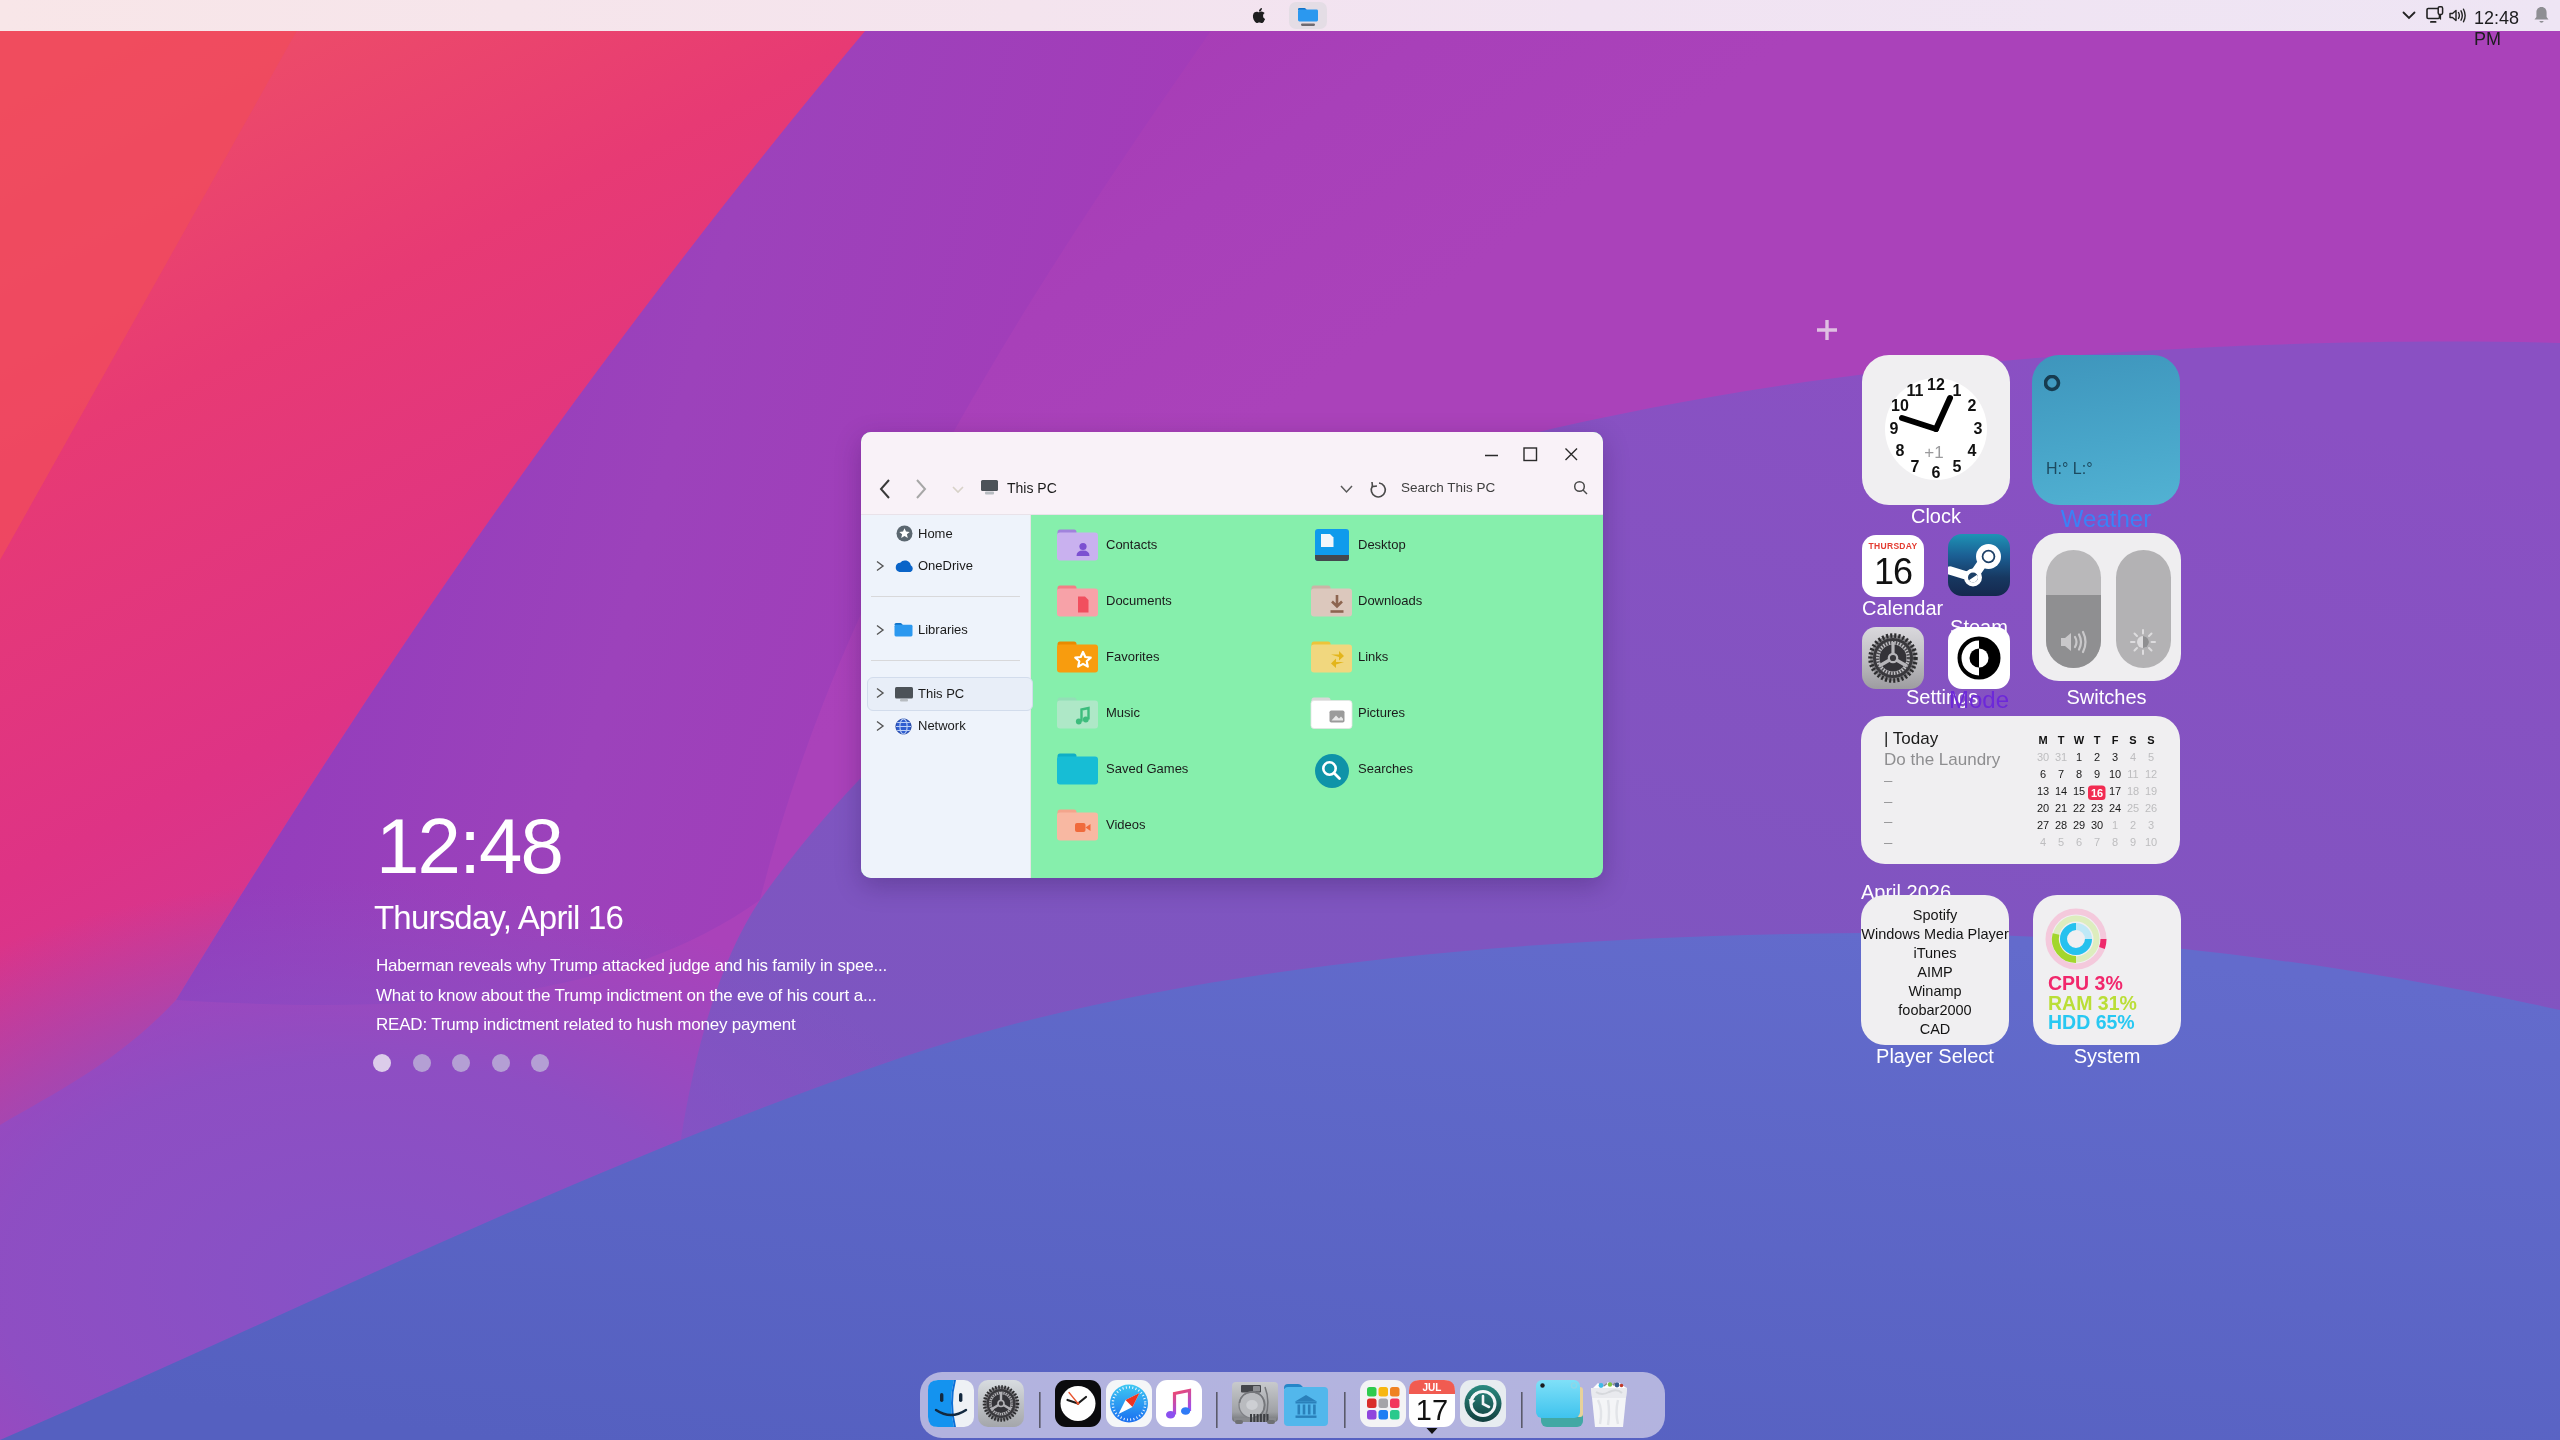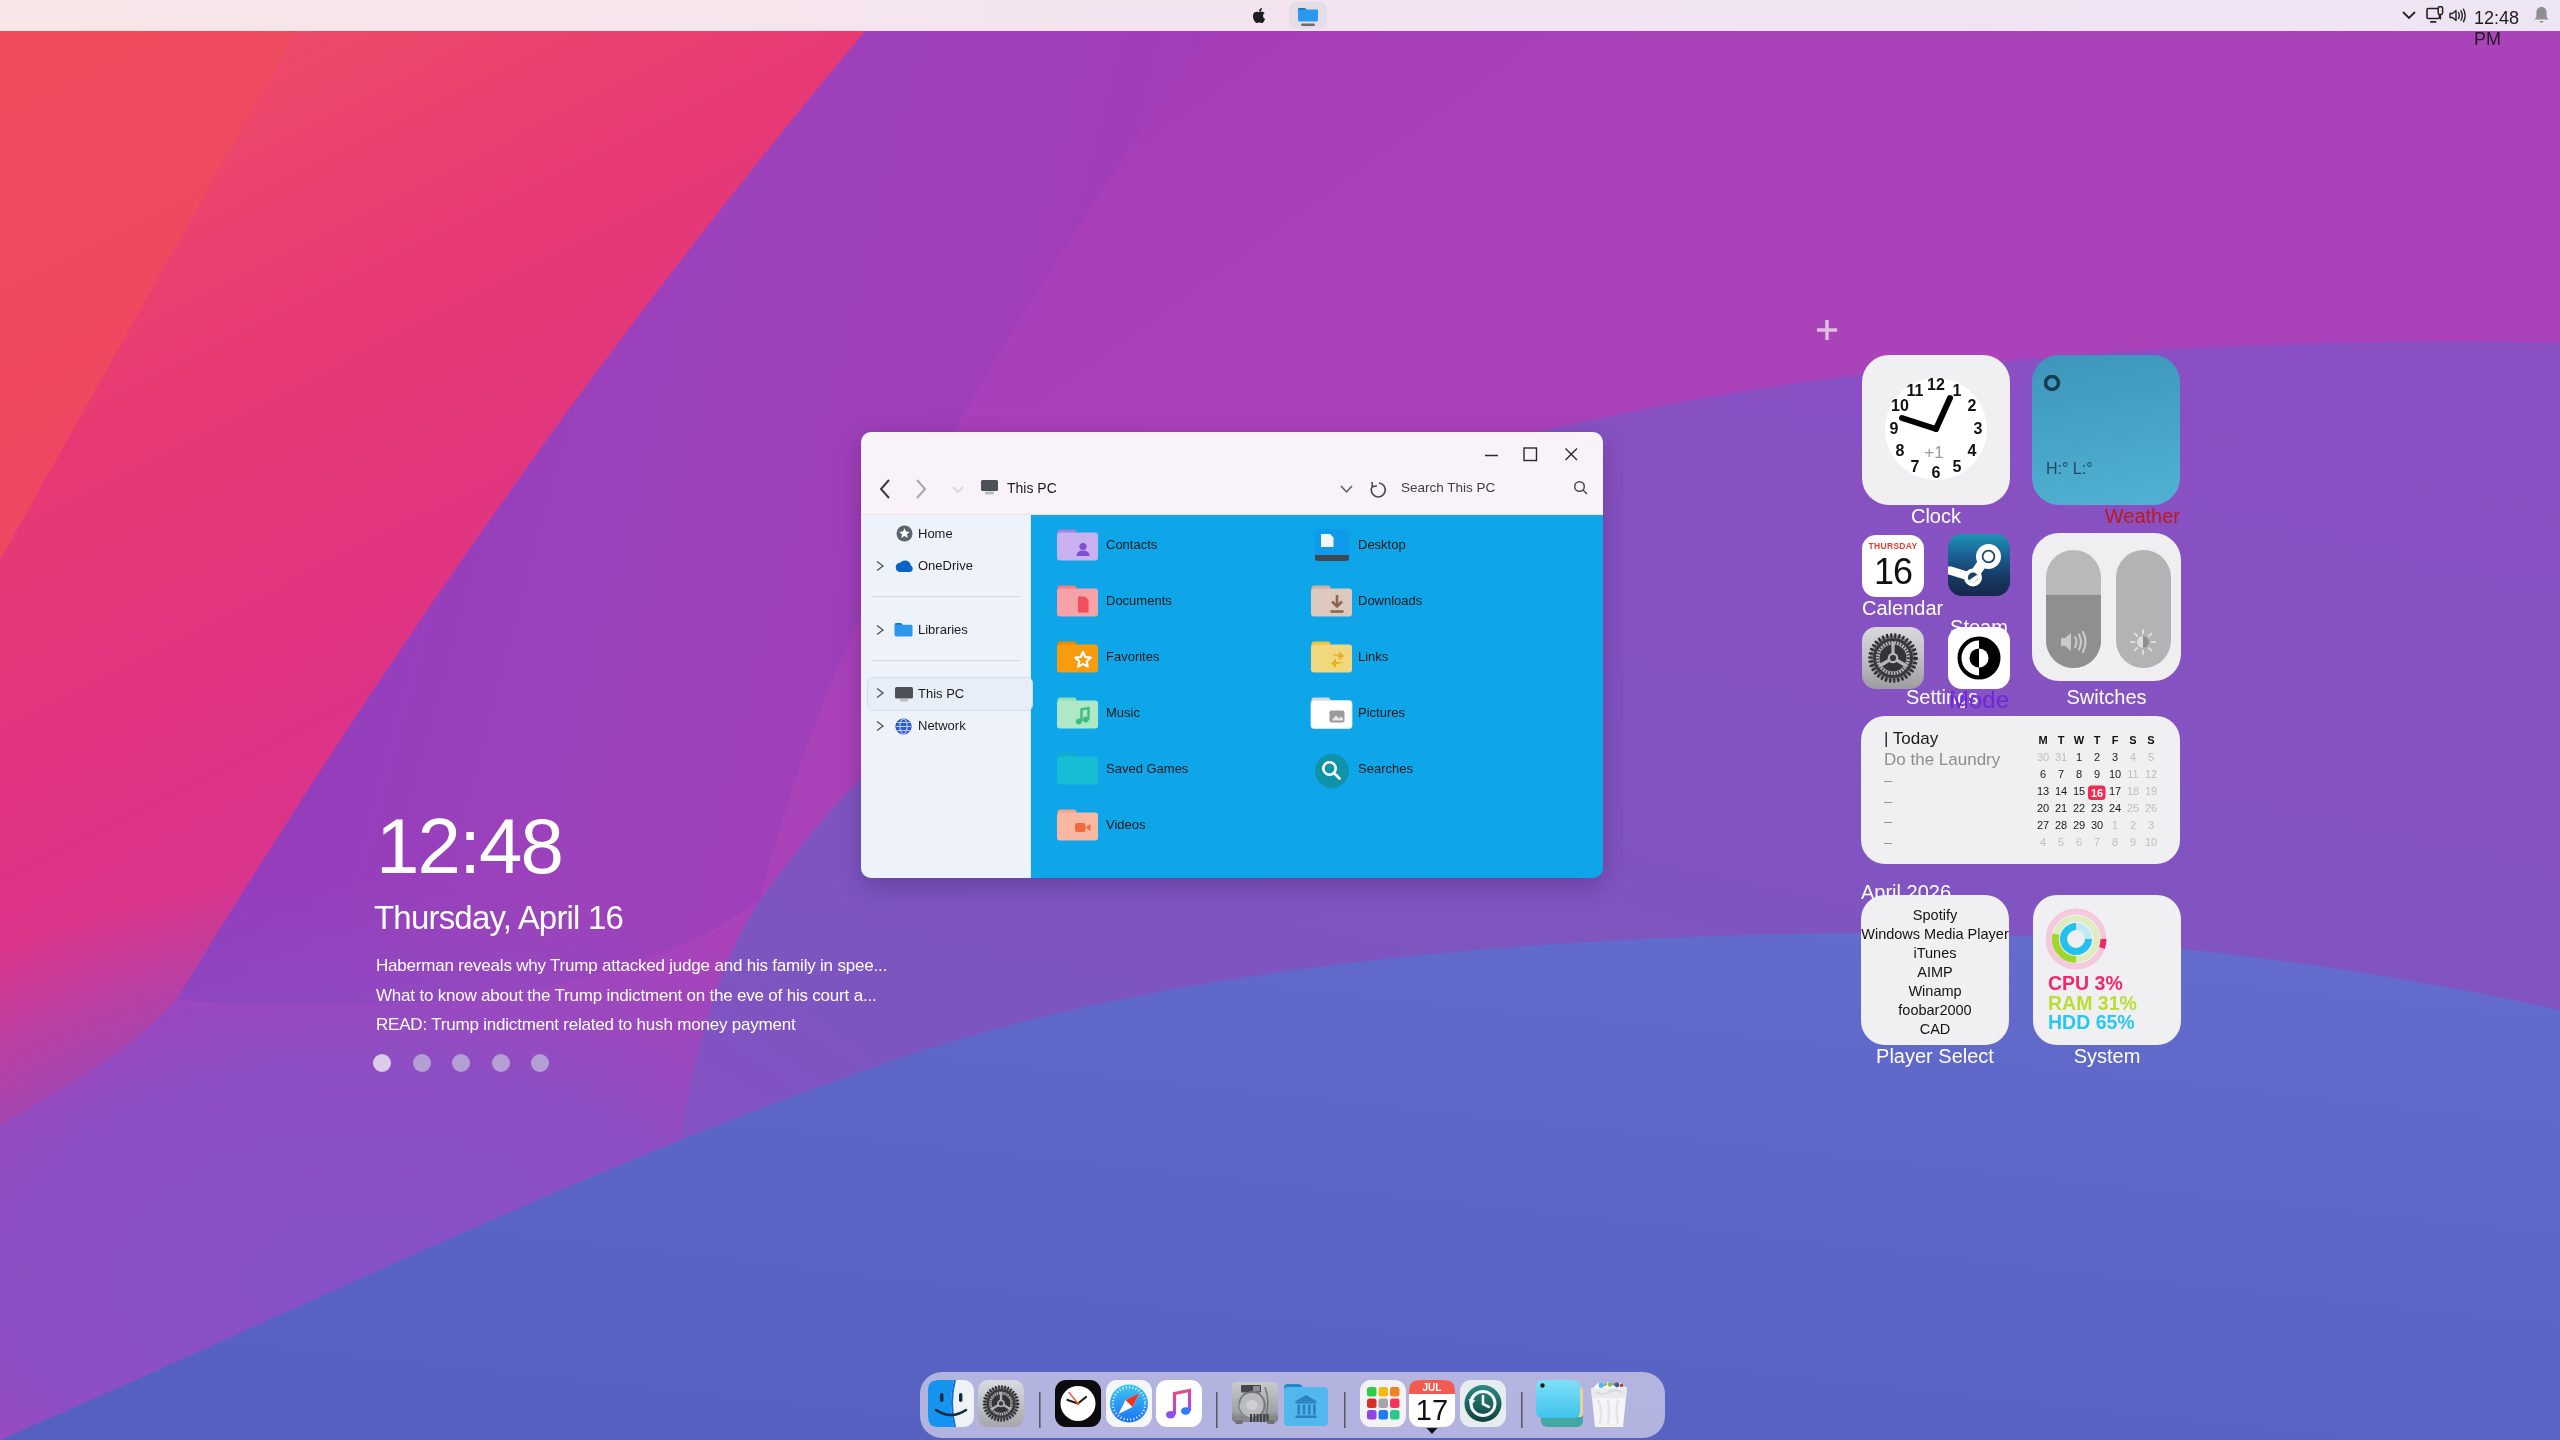--- a/index.html
+++ b/index.html
@@ -130,21 +130,21 @@
   <path d="M 74,74 L 88,43" stroke="#000" stroke-width="6" stroke-linecap="round"></path>
   <path d="M 74,74 L 40,63" stroke="#000" stroke-width="6" stroke-linecap="round"></path>
 </svg>
 <div class="abs" style="left:1862px;top:505px;width:148px;text-align:center;color:#fff;font-size:20px;">Clock</div>
 
 <div class="abs" style="left:2032px;top:355px;width:148px;height:150px;border-radius:27px;background:linear-gradient(170deg,#3e95bc 0%,#48a5c9 55%,#52b2d3 100%);"></div>
 <svg class="abs" style="left:2044px;top:375px;" width="124" height="110" viewBox="0 0 124 110">
   <circle cx="8" cy="8" r="6.5" fill="none" stroke="#173c50" stroke-width="3.6"></circle>
   <text x="2" y="99" font-size="16" fill="#1d4a60" font-family="Liberation Sans, sans-serif">H:° L:°</text>
 </svg>
-<div class="abs" style="left:2032px;top:505px;width:148px;text-align:right;color:#b91c1c;font-size:20px;">Weather</div>
+<div class="abs" style="left:2032px;top:505px;width:148px;text-align:center;color:#3b82f6;font-size:24px;">Weather</div>
 
 <div class="abs" style="left:1862px;top:535px;width:62px;height:62px;background:#ffffff;border-radius:14px;"></div>
 <div class="abs" style="left:1862px;top:541px;width:62px;text-align:center;color:#e33b30;font-size:8.5px;font-weight:bold;letter-spacing:0.3px;">THURSDAY</div>
 <div class="abs" style="left:1862px;top:551px;width:62px;text-align:center;color:#111;font-size:36px;letter-spacing:-1px;">16</div>
 <div class="abs" style="left:1862px;top:597px;width:62px;text-align:center;color:#fff;font-size:20px;">Calendar</div>
 
 <div class="abs" style="left:1948px;top:534px;width:62px;height:62px;border-radius:14px;background:linear-gradient(180deg,#1e93b5 0%,#1b5f94 35%,#173861 70%,#15284e 100%);"></div>
 <svg class="abs" style="left:1948px;top:534px;" width="62" height="62" viewBox="0 0 62 62">
   <circle cx="40.5" cy="22.5" r="12.5" fill="#fff"></circle>
   <circle cx="40.5" cy="22.5" r="6.8" fill="#1c3f66"></circle>
@@ -282,21 +282,21 @@
   <circle cx="31" cy="31" r="20.5" fill="none" stroke="#ddedbe" stroke-width="6"></circle>
   <path d="M 31,51.5 A 20.5 20.5 0 0 1 11,26" fill="none" stroke="#a3d62c" stroke-width="7"></path>
   <circle cx="31" cy="31" r="12.5" fill="none" stroke="#bfe9f7" stroke-width="7"></circle>
   <path d="M 31,18.5 A 12.5 12.5 0 1 0 43.5,31" fill="none" stroke="#25c1ee" stroke-width="7"></path>
 </svg>
 <div class="abs" style="left:2048px;top:972px;color:#f1276c;font-size:19.5px;font-weight:bold;">CPU 3%</div>
 <div class="abs" style="left:2048px;top:992px;color:#bade37;font-size:19.5px;font-weight:bold;">RAM 31%</div>
 <div class="abs" style="left:2048px;top:1011px;color:#28c8f2;font-size:19.5px;font-weight:bold;">HDD 65%</div>
 <div class="abs" style="left:2033px;top:1045px;width:148px;text-align:center;color:#fff;font-size:20px;">System</div>
 
-<div class="abs" style="left:861px;top:432px;width:742px;height:446px;border-radius:10px;background:#0ea5e9;box-shadow:0 8px 26px rgba(35,15,70,0.28);overflow:hidden;">
+<div class="abs" style="left:861px;top:432px;width:742px;height:446px;border-radius:10px;background:#86efac;box-shadow:0 8px 26px rgba(35,15,70,0.28);overflow:hidden;">
 
   <div class="abs" style="left:0;top:0;width:742px;height:82px;background:#f9f2f8;border-bottom:1px solid #e9e2e9;"></div>
 
   <svg class="abs" style="left:622px;top:14px;" width="112" height="18" viewBox="0 0 112 18">
     <path d="M2 9.5 L15 9.5" stroke="#2b2b2b" stroke-width="1.4"></path>
     <rect x="41" y="2" width="12.5" height="12.5" fill="none" stroke="#2b2b2b" stroke-width="1.4"></rect>
     <path d="M82.5 2.5 L94 14 M94 2.5 L82.5 14" stroke="#2b2b2b" stroke-width="1.4"></path>
   </svg>
 
   <svg class="abs" style="left:14px;top:44px;" width="300" height="26" viewBox="0 0 300 26">

